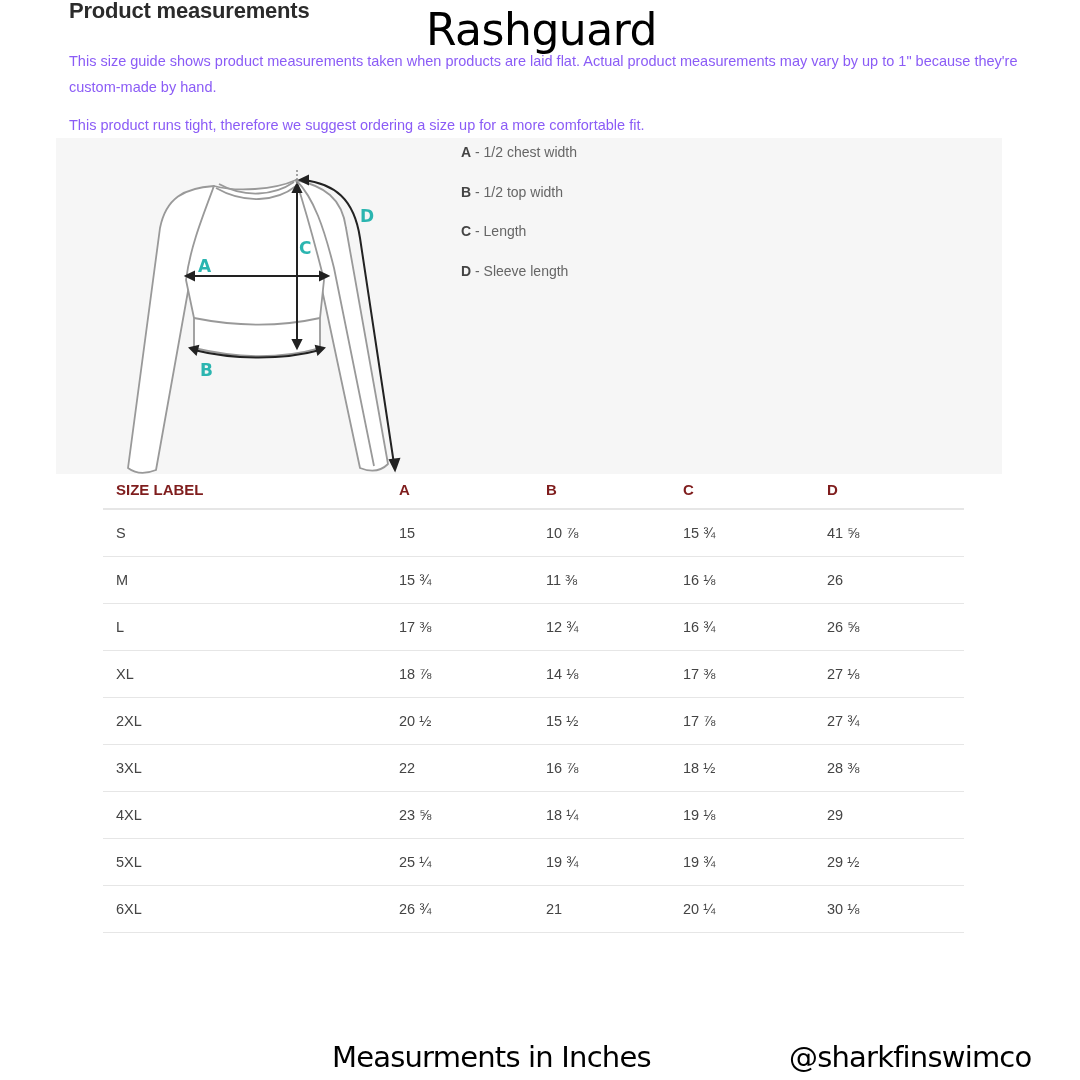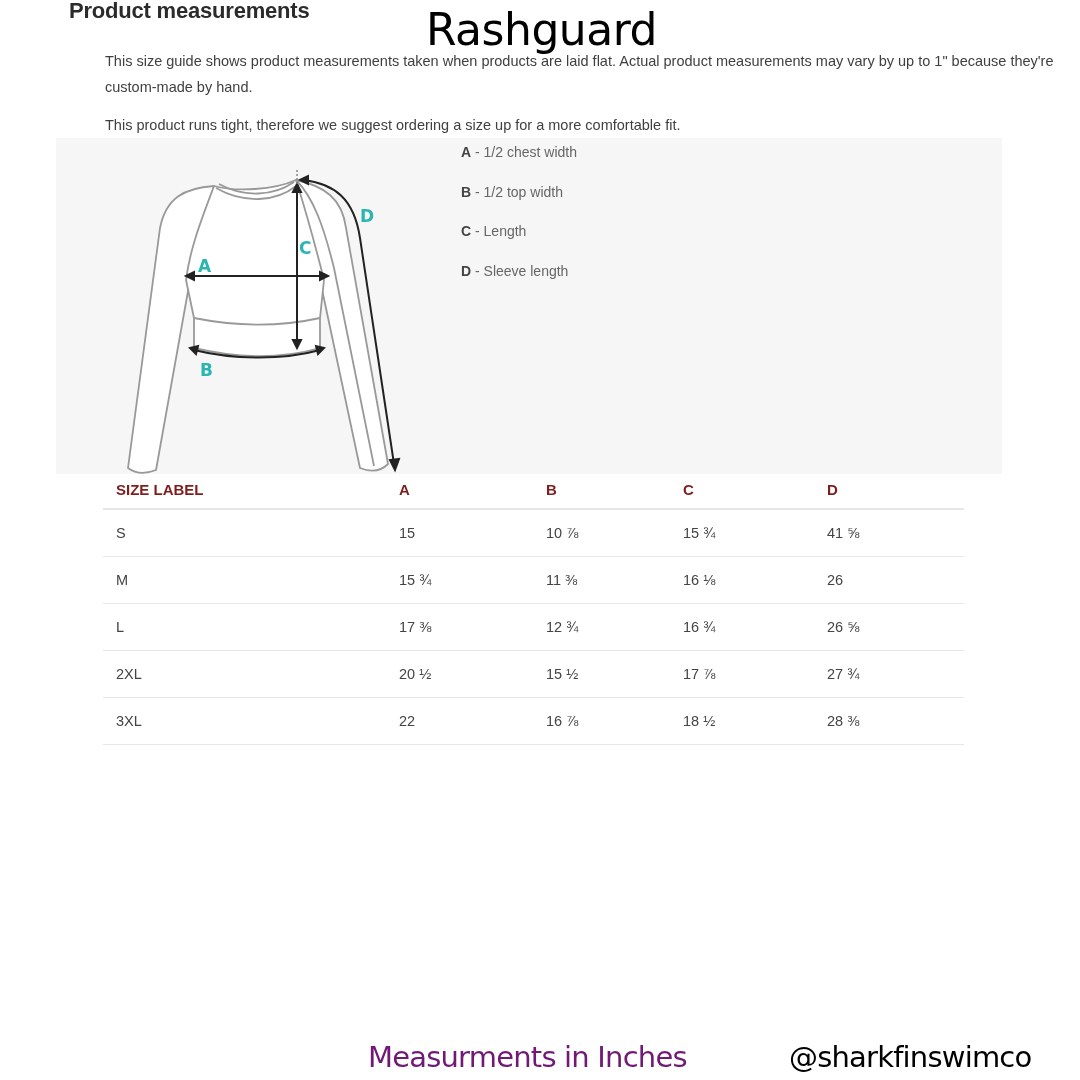--- a/index.html
+++ b/index.html
@@ -9,23 +9,22 @@
     }
     .heading {
       position: absolute; left: 69px; top: -2px; font-size: 22px; font-weight: bold; color: #2b2b2b;
       font-family: "Liberation Sans", sans-serif; letter-spacing: -0.2px;
     }
     .overlay-title {
       position: absolute; left: 426px; top: 4px; font-size: 44px; color: #000;
       font-family: "DejaVu Sans", sans-serif; font-weight: normal; letter-spacing: -0.5px; text-align: center;
     }
     .desc {
-      position: absolute; left: 69px; font-size: 14.5px; color: #404040; line-height: 26px;
+      position: absolute; left: 69px; font-size: 14.5px; color: #8b5cf6; line-height: 26px;
       width: 960px;
-      margin-left: 36px;
     }
     .desc1 { top: 48px; }
     .desc2 { top: 112px; }
     .diagram-panel {
       position: absolute; left: 56px; top: 138px; width: 946px; height: 336px; background: #f6f6f6;
     }
     .diagram-svg { position: absolute; left: 68px; top: 30px; }
     .legend { position: absolute; left: 405px; top: 4px; }
     .legend-item { font-size: 14px; color: #666; height: 39.5px; line-height: 20px; }
     .legend-item b { color: #444; }
@@ -38,21 +37,21 @@
       border-bottom: 2px solid #e6e6e6; padding: 0 0 0 13px; vertical-align: middle;
     }
     .size-table td {
       height: 46px; border-bottom: 1px solid #e6e6e6; padding: 0 0 0 13px; vertical-align: middle;
     }
     .col-label { width: 270px; }
     .col-a { width: 134px; }
     .col-b { width: 124px; }
     .col-c { width: 131px; }
     .footer-note {
-      position: absolute; left: 368px; top: 1040px; font-size: 29px; color: #701a75;
+      position: absolute; left: 332px; top: 1040px; font-size: 29px; color: #000000;
       font-family: "DejaVu Sans", sans-serif; letter-spacing: -0.8px;
     }
     .footer-handle {
       position: absolute; left: 789px; top: 1040px; font-size: 29px; color: #000000;
       font-family: "DejaVu Sans", sans-serif; letter-spacing: -0.8px;
     }
   </style>
 </head>
 <body>
 
@@ -139,30 +138,58 @@
         <td>26</td>
       </tr>
     <tr>
         <td>L</td>
         <td>17 ⅜</td>
         <td>12 ¾</td>
         <td>16 ¾</td>
         <td>26 ⅝</td>
       </tr>
     <tr>
+        <td>XL</td>
+        <td>18 ⅞</td>
+        <td>14 ⅛</td>
+        <td>17 ⅜</td>
+        <td>27 ⅛</td>
+      </tr>
+    <tr>
         <td>2XL</td>
         <td>20 ½</td>
         <td>15 ½</td>
         <td>17 ⅞</td>
         <td>27 ¾</td>
       </tr>
     <tr>
         <td>3XL</td>
         <td>22</td>
         <td>16 ⅞</td>
         <td>18 ½</td>
         <td>28 ⅜</td>
       </tr>
+    <tr>
+        <td>4XL</td>
+        <td>23 ⅝</td>
+        <td>18 ¼</td>
+        <td>19 ⅛</td>
+        <td>29</td>
+      </tr>
+    <tr>
+        <td>5XL</td>
+        <td>25 ¼</td>
+        <td>19 ¾</td>
+        <td>19 ¾</td>
+        <td>29 ½</td>
+      </tr>
+    <tr>
+        <td>6XL</td>
+        <td>26 ¾</td>
+        <td>21</td>
+        <td>20 ¼</td>
+        <td>30 ⅛</td>
+      </tr>
   </tbody>
 </table>
 
 <div class="footer-note">Measurments in Inches</div>
 <div class="footer-handle">@sharkfinswimco</div>
 
 </body></html>

